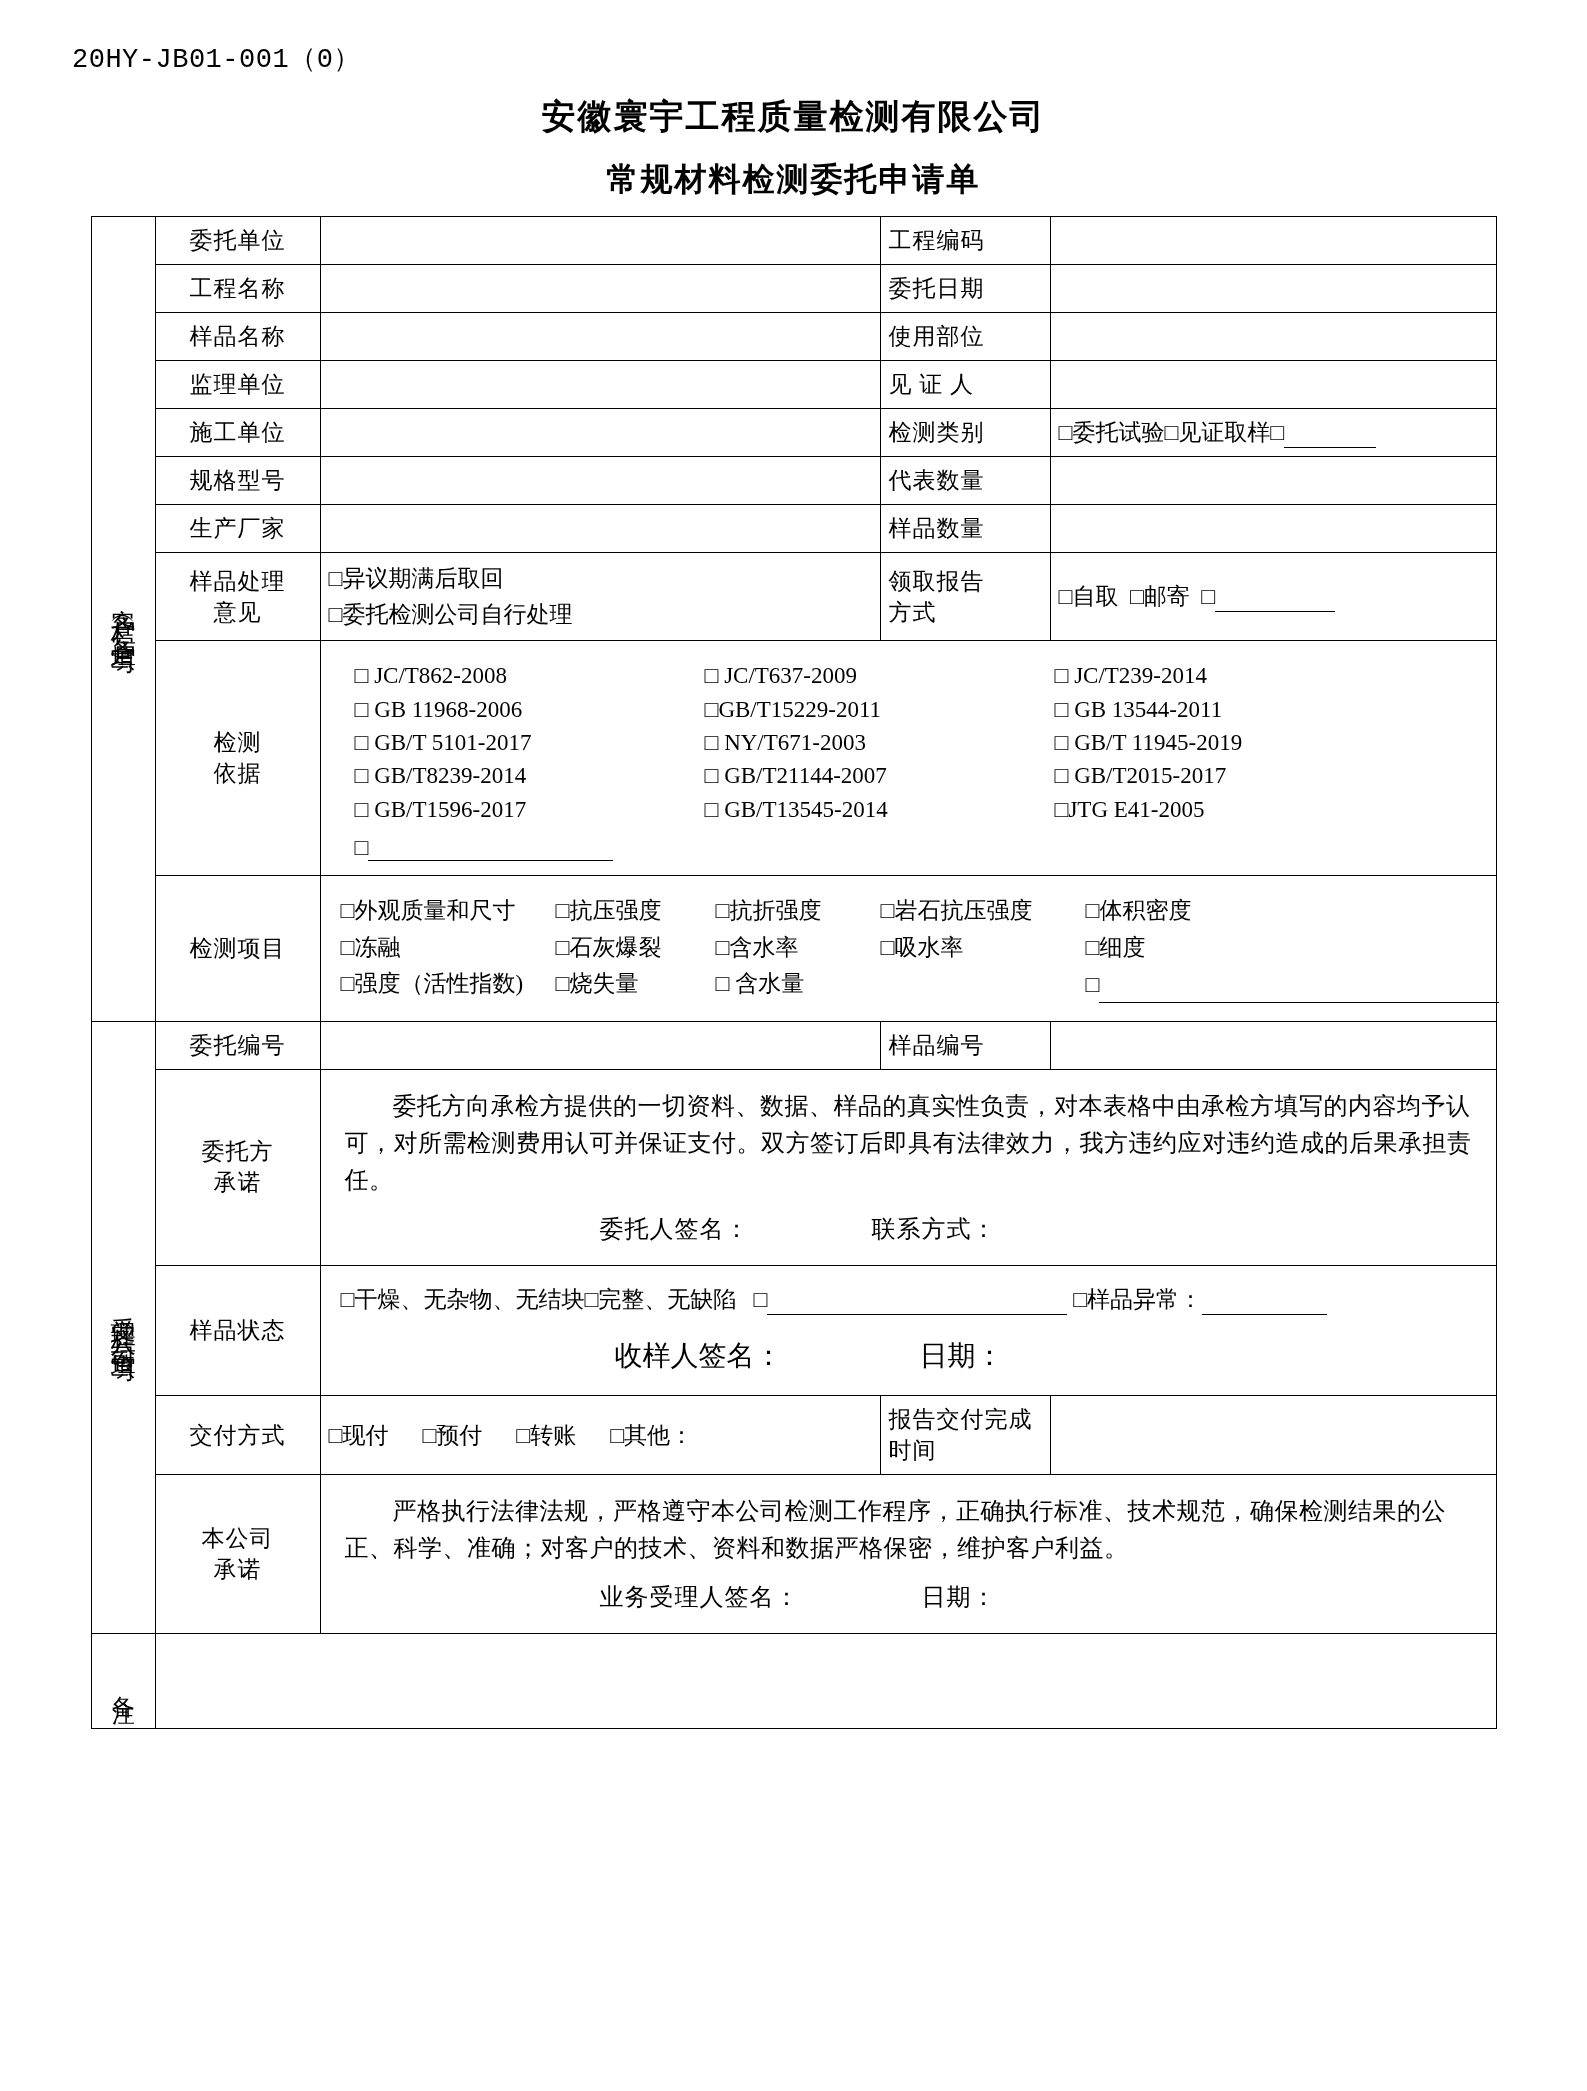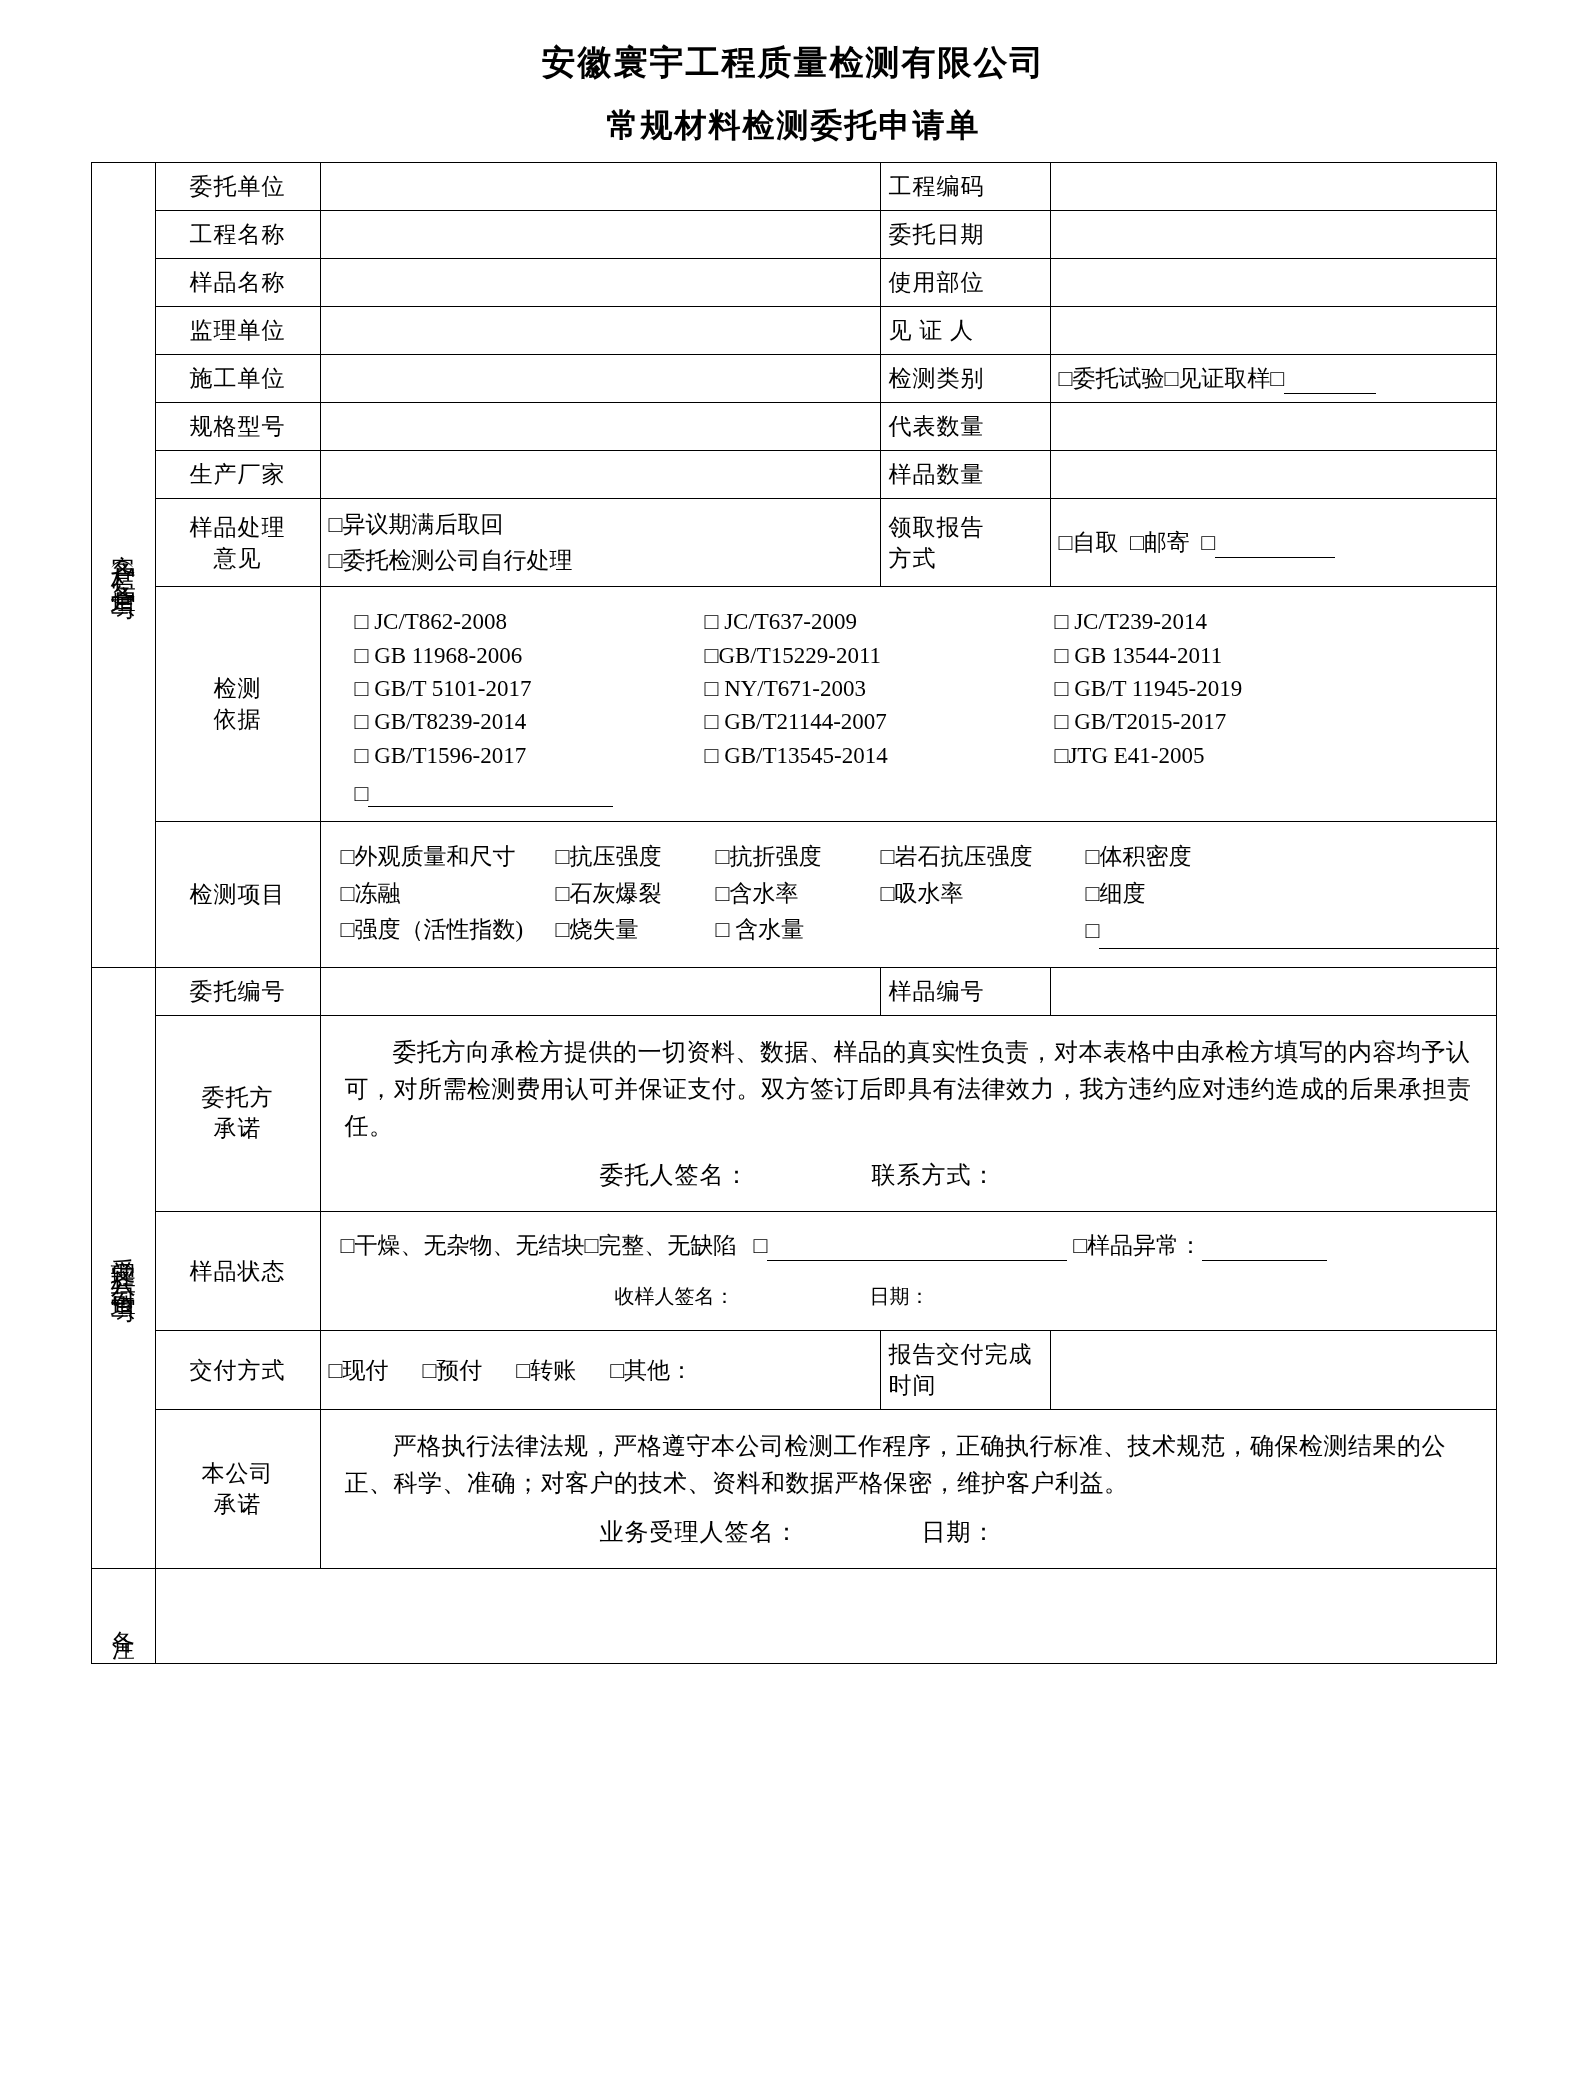--- a/index.html
+++ b/index.html
@@ -146,21 +146,21 @@
   }
   .sign-row .sp1 { margin-left: 255px; }
   .sign-row .sp2 { margin-left: 115px; }
 
   .status-row {
     font-size: 23px;
     padding: 10px 12px 0 12px;
     white-space: nowrap;
   }
   .status-sign {
-    font-size: 20px;
+    font-size: 28px;
     padding: 22px 16px 12px 16px;
   }
   .status-sign .sp1 { margin-left: 270px; }
   .status-sign .sp2 { margin-left: 130px; }
 
   .deliver {
     font-size: 23px;
     padding: 12px 10px;
     white-space: nowrap;
   }
@@ -183,20 +183,21 @@
     padding-left: 16px;
     letter-spacing: 0.5px;
   }
   .footer .gap { display: inline-block; width: 34px; }
 </style>
 </head>
 <body>
 
 <div class="page">
 
+  <div class="doc-code">20HY-JB01-001（0）</div>
 
   <div class="title-block">
     <div class="title1">安徽寰宇工程质量检测有限公司</div>
     <div class="title2">常规材料检测委托申请单</div>
   </div>
 
   <table class="form">
     <colgroup>
       <col style="width:64px">
       <col style="width:165px">

